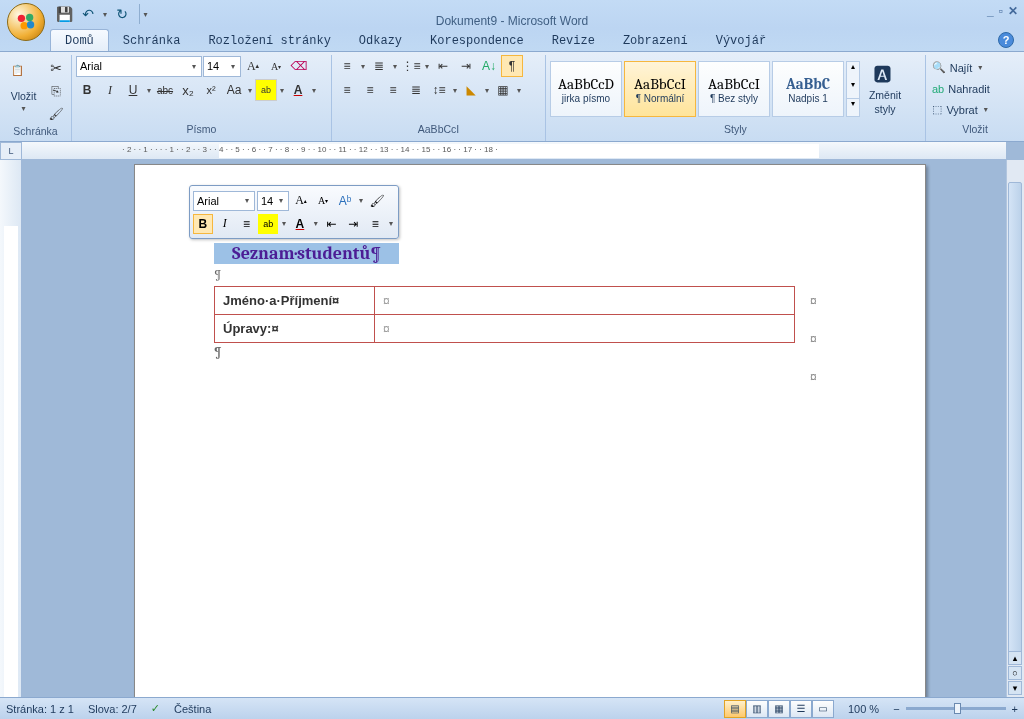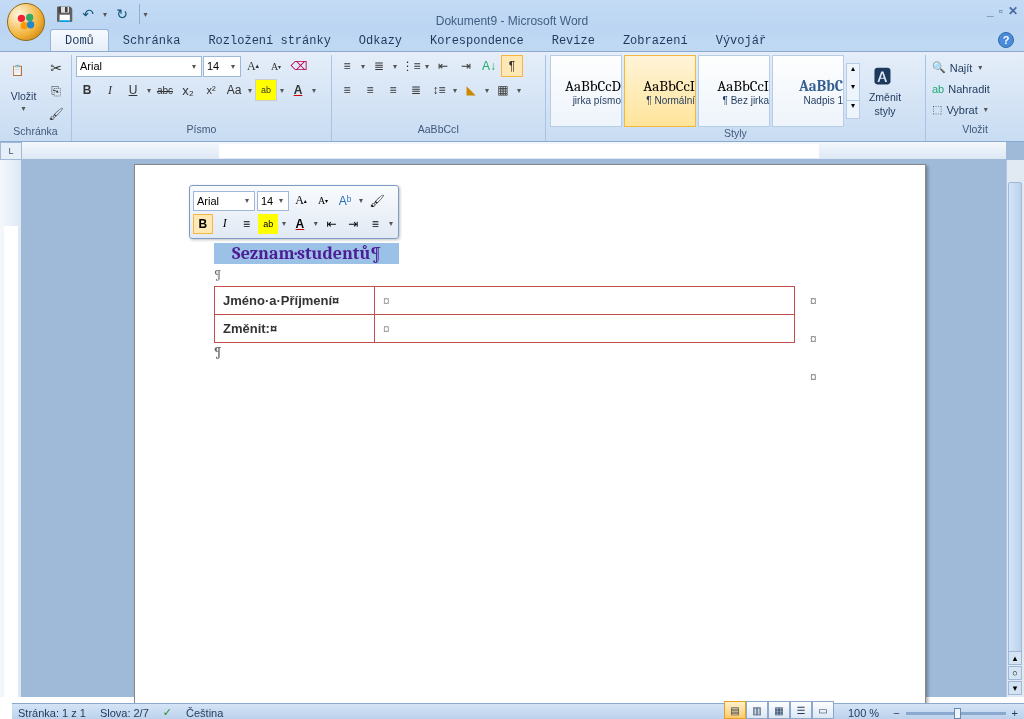--- a/index.html
+++ b/index.html
@@ -27,21 +27,21 @@
 .group-body { flex: 1; display: flex; align-items: flex-start; gap: 2px; }
 .group-label { height: 16px; text-align: center; font-size: 10.5px; color: #40597b; padding-bottom:18px; position:relative;}
 
 .bigbtn { display:flex; flex-direction:column; align-items:center; justify-content:center; width:40px; height:66px; font-size:10.5px; color:#1e395b; gap:2px;}
 .bigbtn .ico { width:24px; height:24px; }
 .col { display:flex; flex-direction:column; gap:1px; }
 .rowbtns { display:flex; gap:1px; align-items:center; }
 .sbtn { width:22px; height:22px; display:flex; align-items:center; justify-content:center; border:1px solid transparent; font-size:12px; color:#333; }
 .drop { width:8px; font-size:8px; color:#555; text-align:center;}
 .combo { height:21px; border:1px solid #9fb8d8; background:#fff; font-size:11px; padding:0 3px; display:flex; align-items:center; justify-content:space-between; }
-.stylebox { width:72px; height:72px; background:linear-gradient(#fdfefe,#eef4fb); border:1px solid #b7cce6; display:flex; flex-direction:column; align-items:flex-end; justify-content:center; font-size:10px; color:#1e395b;}
+.stylebox { width:72px; height:56px; background:linear-gradient(#fdfefe,#eef4fb); border:1px solid #b7cce6; display:flex; flex-direction:column; align-items:center; justify-content:center; font-size:10px; color:#1e395b;}
 .stylebox.sel { border:1px solid #f6b73e; background:linear-gradient(#fff4d8,#ffe49a);}
 .stylebox .prev { font-family:Cambria,serif; font-size:15px; color:#000;}
 .styleitem { display:flex; align-items:center; gap:4px; font-size:11px; color:#1e395b; height:21px; padding:0 2px;}
 
 
 .workspace { position:absolute; top:142px; left:0; right:0; bottom:22px; background:#9fb9d8; }
 .corner { position:absolute; left:0; top:0; width:22px; height:18px; background:#e6eef8; border:1px solid #9fb8d8; font-size:9px; display:flex; align-items:center; justify-content:center; color:#40597b;}
 .hruler { position:absolute; left:22px; right:18px; top:0; height:18px; background:linear-gradient(#f4f8fc,#dde8f4); border-bottom:1px solid #9fb8d8; overflow:hidden; font-size:8px; color:#5a5a5a;}
 .hruler .white { position:absolute; left:197px; top:2px; height:14px; width:600px; background:#fff; }
 .hruler-text { position:absolute; top:3px; white-space:nowrap; letter-spacing:0;}
@@ -65,21 +65,21 @@
 .heading::after{content:'¶';}
 .para-mark { font-family:Cambria,serif; font-size:13px; color:#666;}
 .tbl { border-collapse:collapse; margin-top:4px;}
 .tbl td { border:1px solid #c0504d; padding:6px 8px; font-size:13px; color:#444; font-family:Arial; vertical-align:top;}
 .tbl td.hdr { font-weight:bold; color:#333; width:160px;}
 .tbl td.val { width:420px;}
 .cellmark{ color:#999; font-size:12px;}
 .outmark { font-size:12px; color:#888; }
 
 
-.status { position:absolute; left:12px; right:0; bottom:0; height:16px; background:linear-gradient(#d5e4f6,#bcd2ec); display:flex; align-items:flex-end; font-size:11px; color:#1e395b; padding:0 6px; gap:14px; border-top:1px solid #8ba9cf;}
+.status { position:absolute; left:0; right:0; bottom:0; height:22px; background:linear-gradient(#d5e4f6,#bcd2ec); display:flex; align-items:center; font-size:11px; color:#1e395b; padding:0 6px; gap:14px; border-top:1px solid #8ba9cf;}
 .status .spacer{flex:1;}
 .viewbtns { display:flex; gap:0;}
 .viewbtns span{ width:22px; height:18px; border:1px solid #8ba9cf; background:linear-gradient(#fefefe,#dce7f4); display:flex; align-items:center; justify-content:center; font-size:10px;}
 .viewbtns span.act{ background:linear-gradient(#fff0cc,#fec96b); border-color:#e1a325;}
 .zoom { display:flex; align-items:center; gap:6px;}
 .zoom .track{ width:100px; height:3px; background:#8ba9cf; position:relative;}
 .zoom .thumb{ position:absolute; left:48px; top:-4px; width:7px; height:11px; background:#eef4fb; border:1px solid #6a89b0;}
 </style>
 </head>
 <body>
@@ -211,21 +211,21 @@
       <div class="stylebox">
           <span class="prev">AaBbCcD</span>
           <span>jirka písmo</span>
         </div>
       <div class="stylebox sel">
           <span class="prev">AaBbCcI</span>
           <span>¶ Normální</span>
         </div>
       <div class="stylebox">
           <span class="prev">AaBbCcI</span>
-          <span>¶ Bez jirka</span>
+          <span>¶ Bez styly</span>
         </div>
       <div class="stylebox">
           <span class="prev" style="color:#365f91;font-weight:bold;">AaBbC</span>
           <span>Nadpis 1</span>
         </div>
       <div class="col" style="width:14px;height:56px;border:1px solid #b7cce6;background:#eef4fb;">
         <span style="flex:1;text-align:center;font-size:8px;">▴</span>
           <span style="flex:1;text-align:center;font-size:8px;">▾</span>
           <span style="flex:1;text-align:center;font-size:8px;border-top:1px solid #b7cce6;">▾</span>
       </div>
@@ -258,20 +258,21 @@
     </div>
       </div>
     <div class="group-label">Vložit</div>
   </div>
 </div>
 
 <div class="workspace">
   <div class="corner">L</div>
   <div class="hruler">
     <div class="white"></div>
+    <div class="hruler-text" style="left:100px;">   · 2 ·   · 1 ·   ·   ·   · 1 ·   · 2 ·   · 3 ·   · 4 ·   · 5 ·   · 6 ·   · 7 ·   · 8 ·   · 9 ·   · 10 ·   · 11 ·   · 12 ·   · 13 ·   · 14 ·   · 15 ·   · 16 ·   · 17 ·   · 18 · </div>
   </div>
   <div class="vruler">
       <div class="white"></div>
     </div>
 
   <div class="page"></div>
 
   <div class="scroll-v">
     <div class="scroll-thumb-v"></div>
     <div class="browse">
@@ -317,21 +318,21 @@
   <span class="heading">Seznam·studentů</span><br>
   <span class="para-mark">¶</span>
   <div style="position:relative;border-radius:16px;">
     <table class="tbl">
       <tbody>
           <tr>
             <td class="hdr">Jméno·a·Příjmení¤</td>
             <td class="val"><span class="cellmark">¤</span></td>
           </tr>
       <tr>
-            <td class="hdr">Změnit:¤</td>
+            <td class="hdr">Úpravy:¤</td>
             <td class="val"><span class="cellmark">¤</span></td>
           </tr>
     </tbody>
       </table>
     <span class="outmark" style="position:absolute;left:596px;top:8px;">¤</span>
     <span class="outmark" style="position:absolute;left:596px;top:46px;">¤</span>
     <span class="outmark" style="position:absolute;left:596px;top:84px;">¤</span>
   </div>
   <span class="para-mark" style="font-weight:bold;">¶</span>
 </div>

